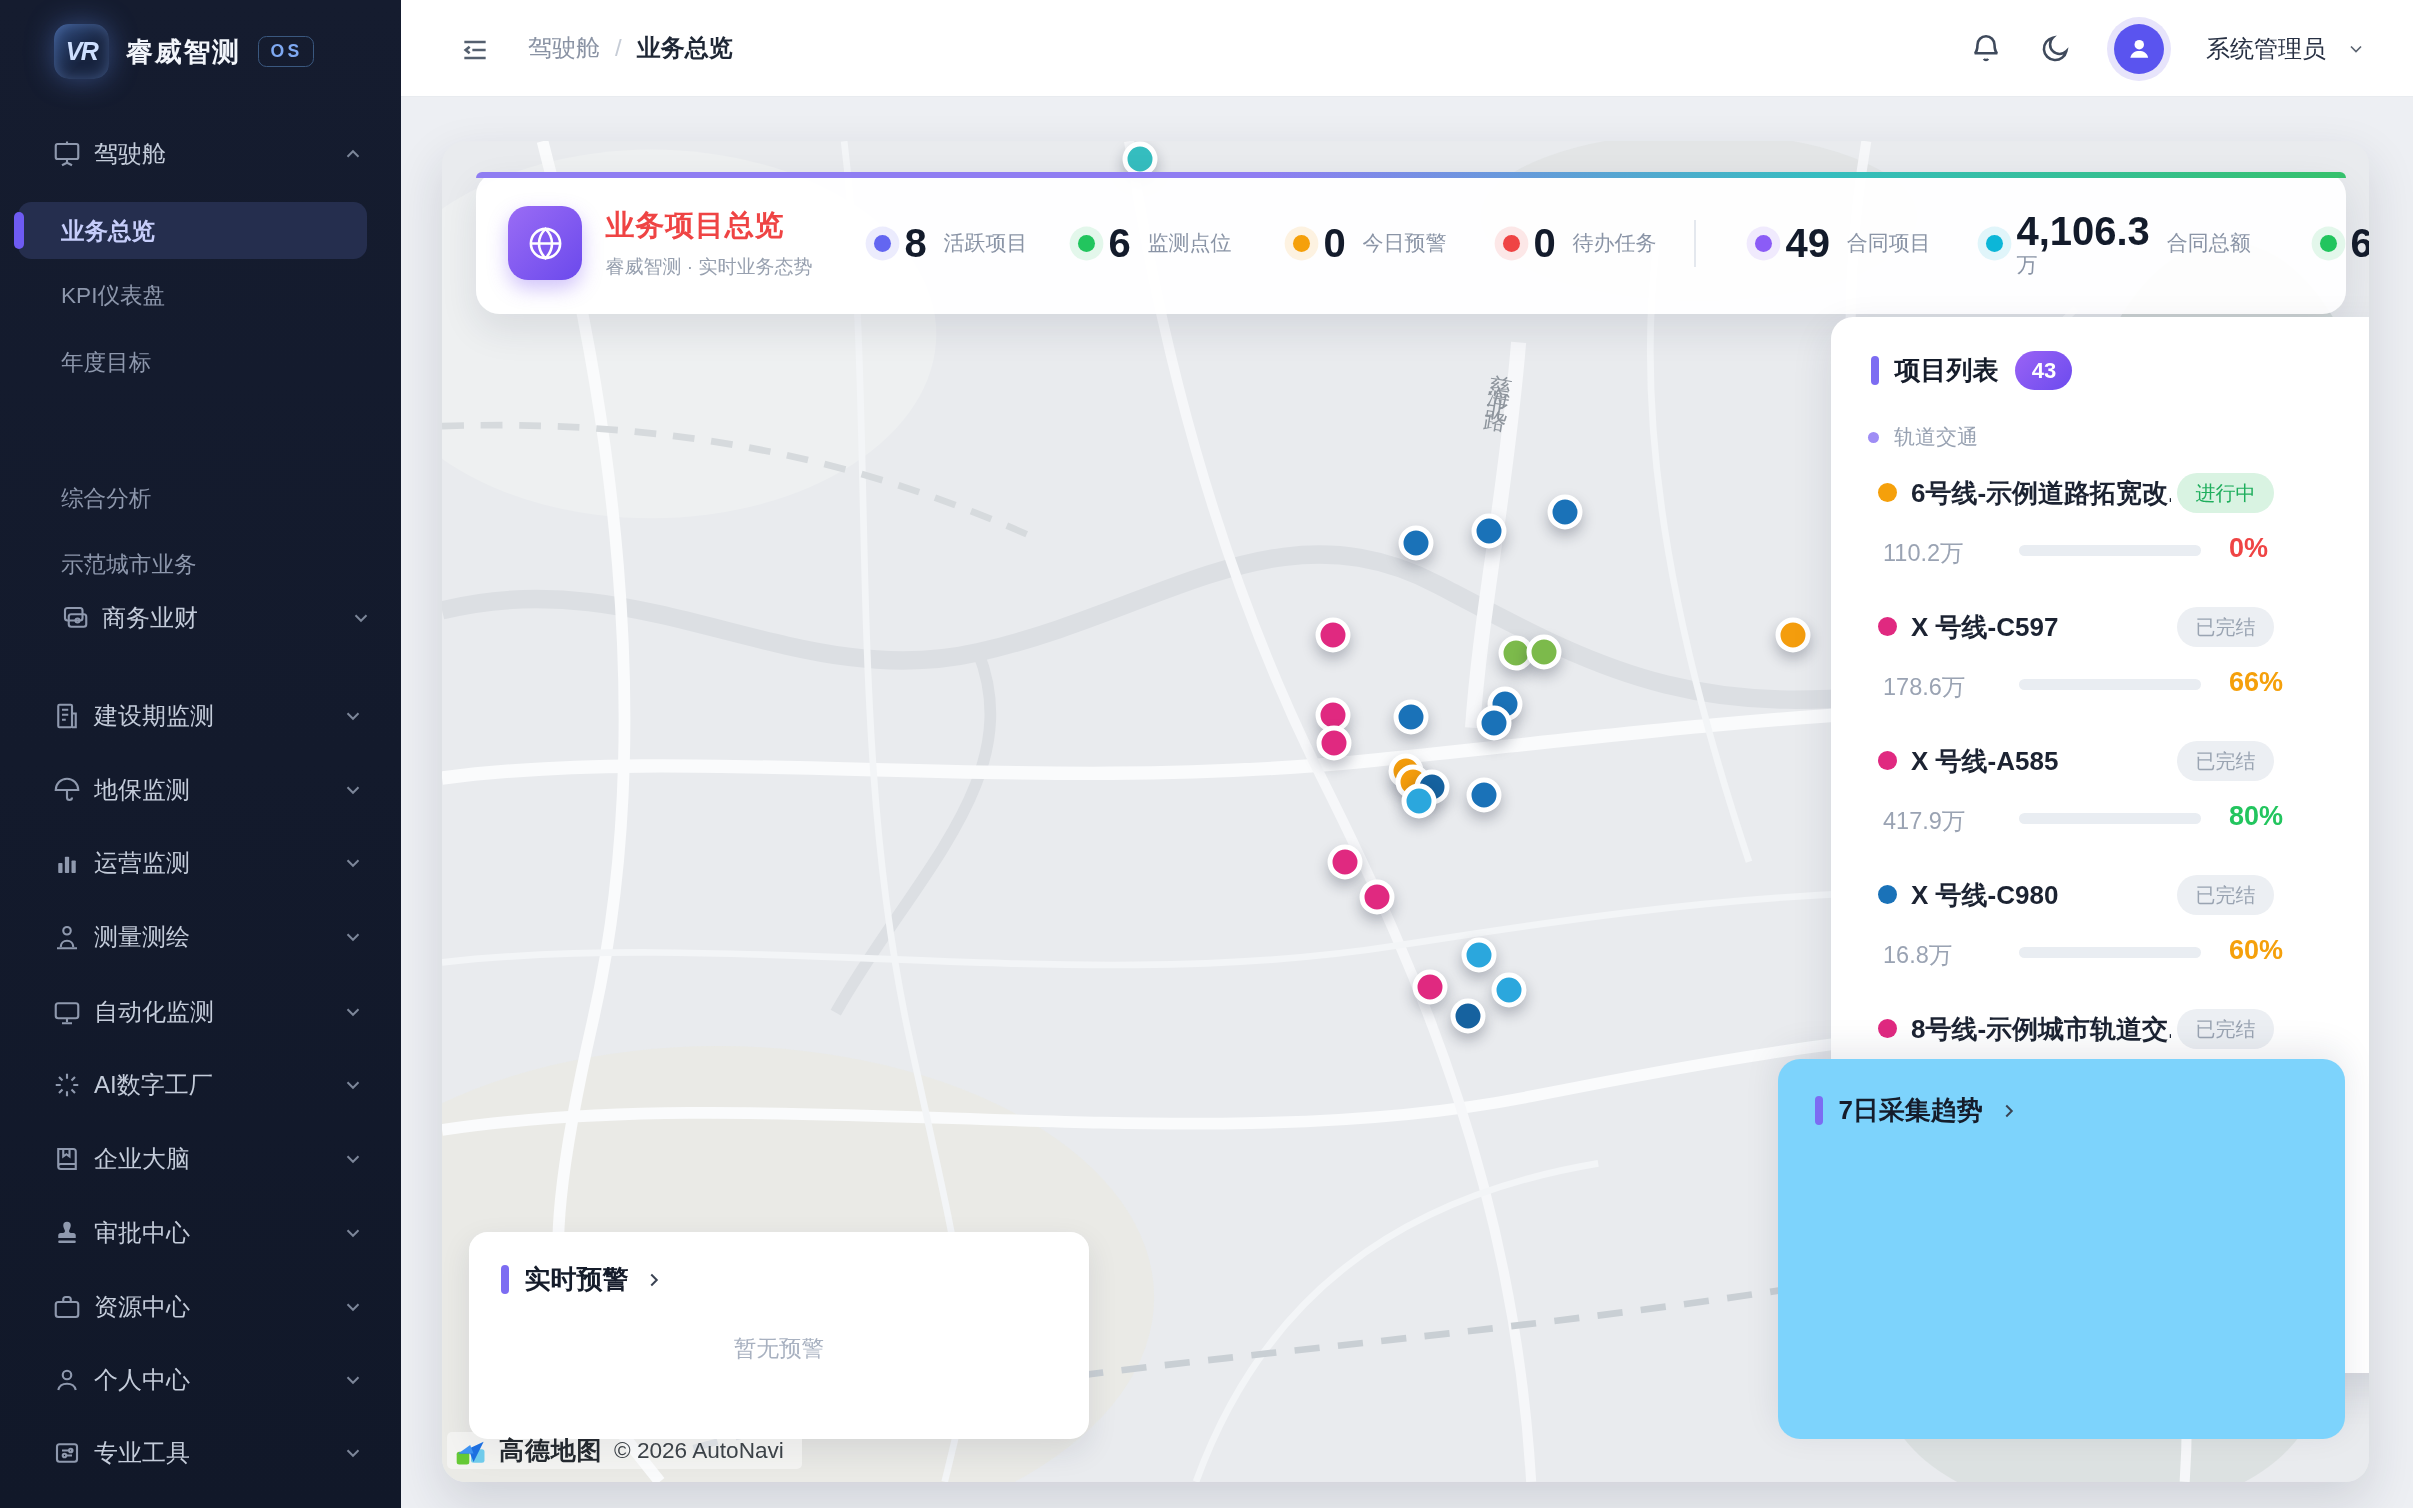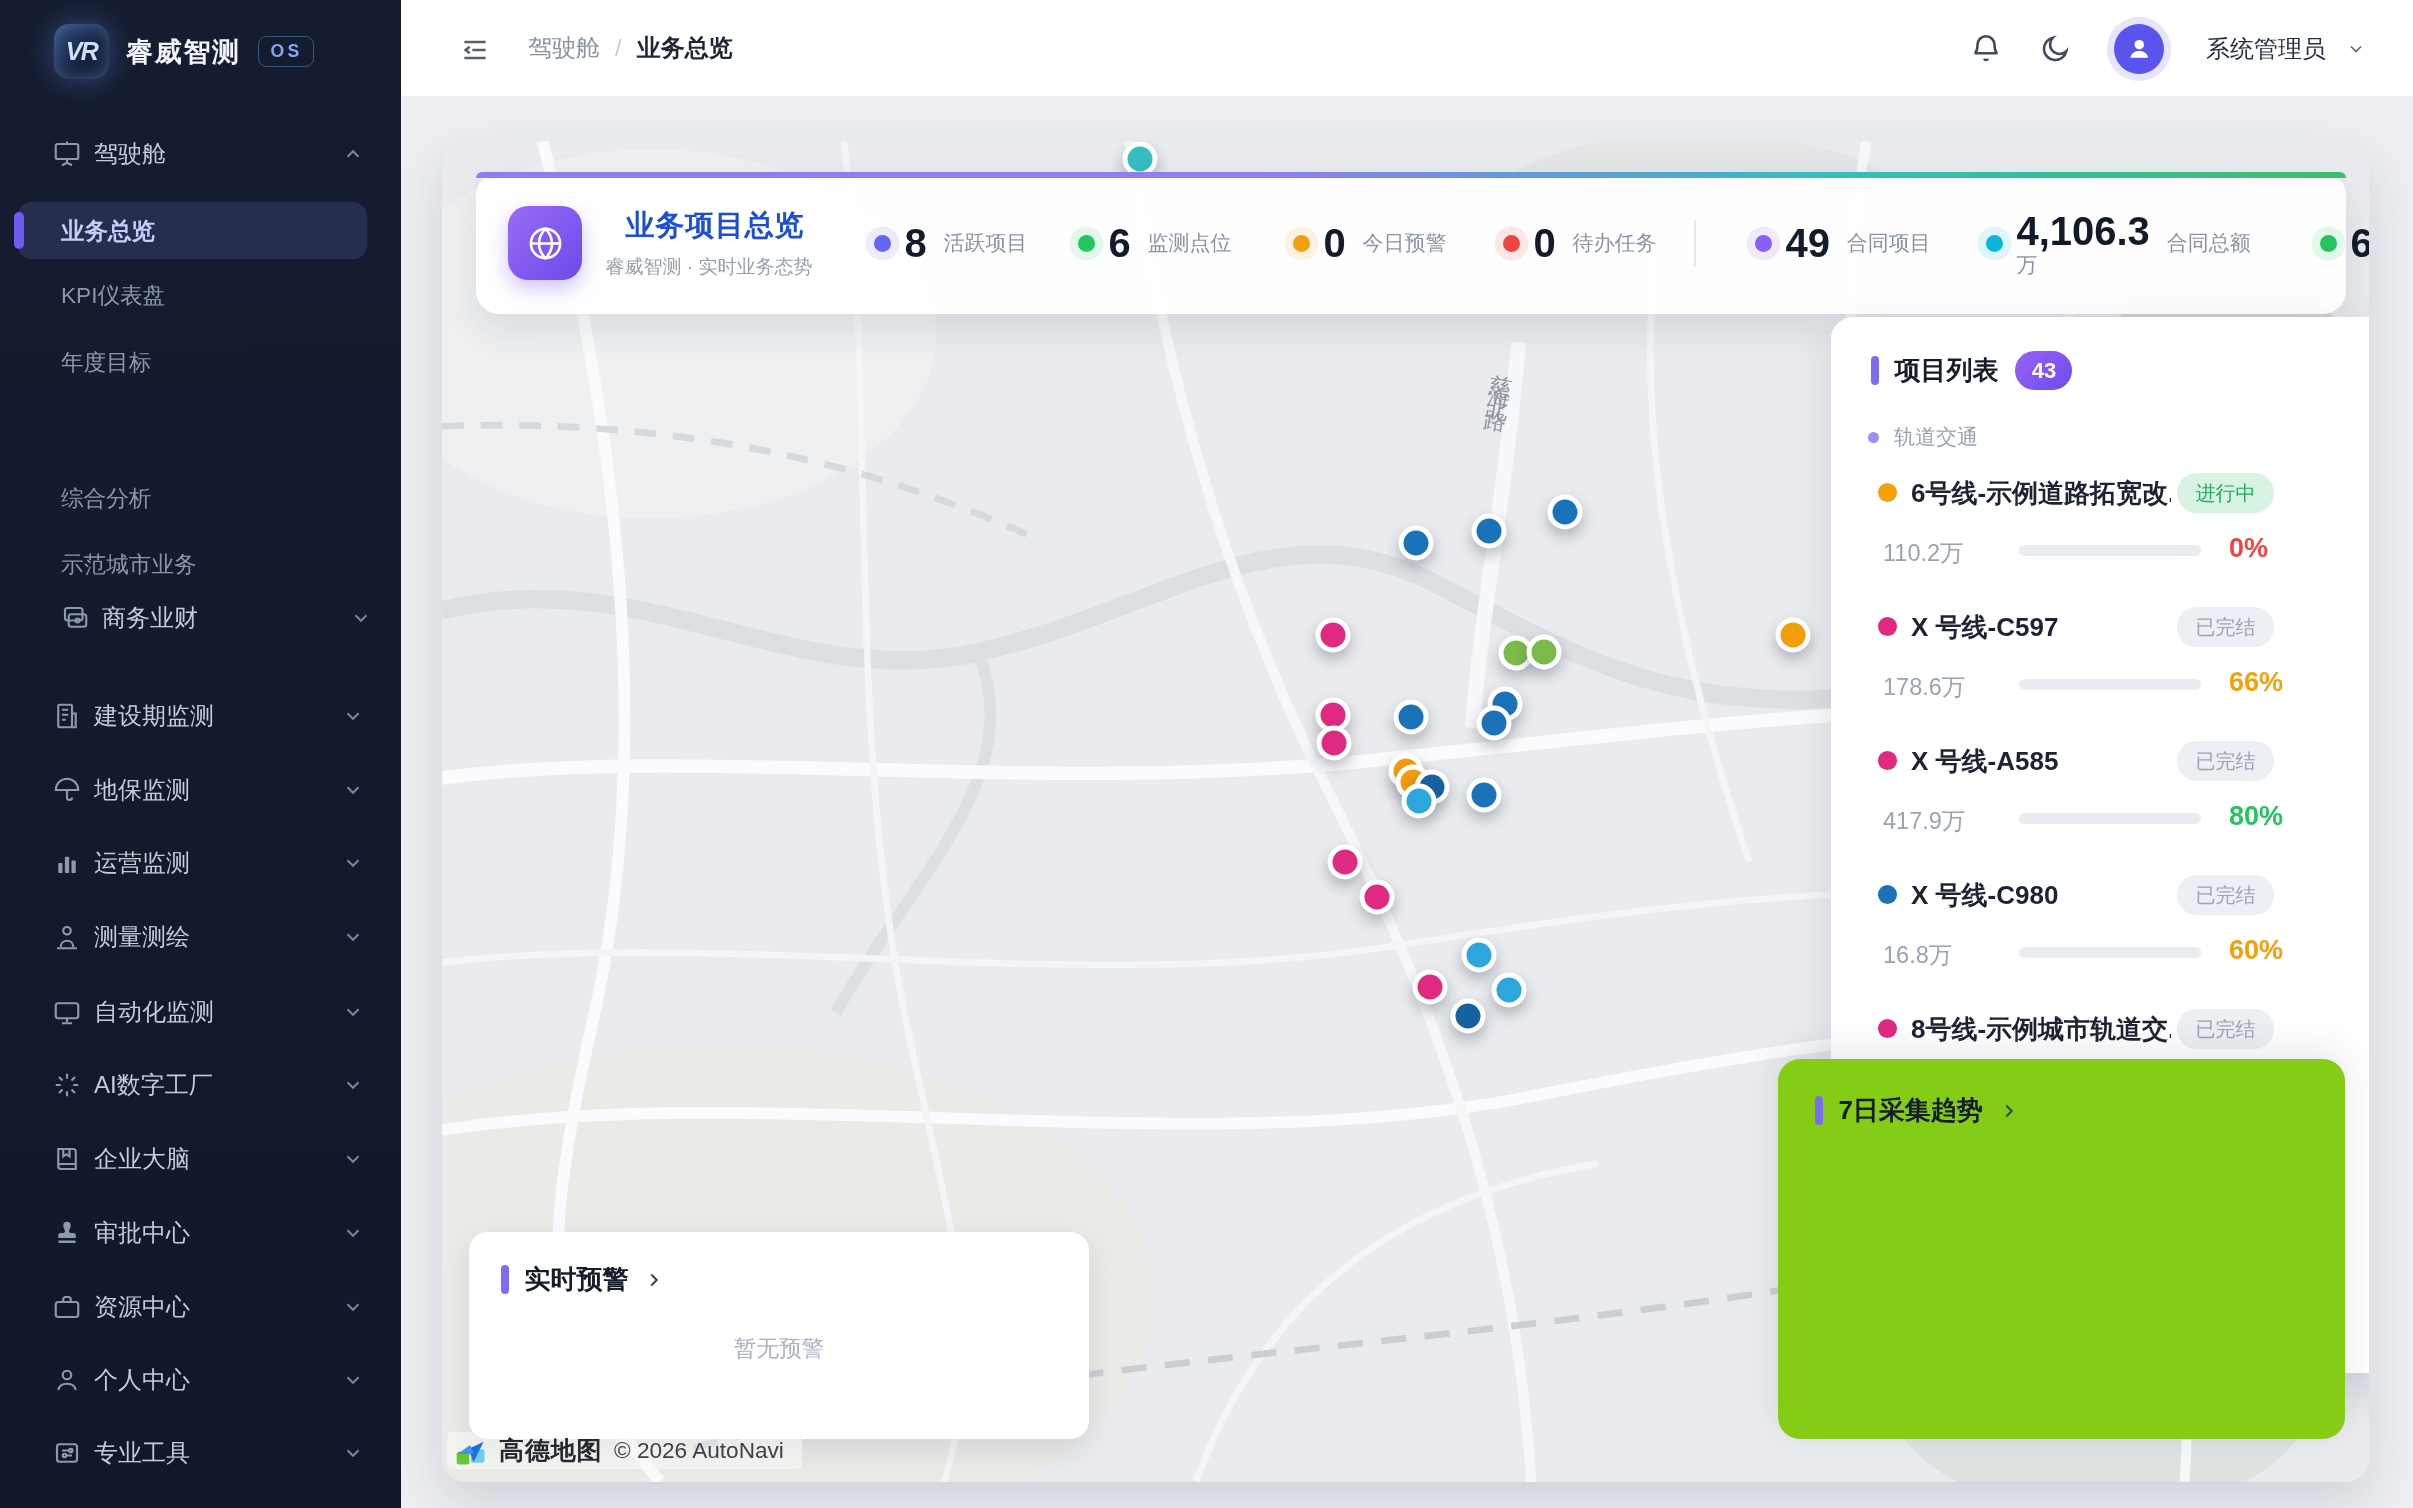--- a/index.html
+++ b/index.html
@@ -63,21 +63,21 @@
   
   #stats-card { position:absolute; left:34px; top:31px; width:1870px; height:142px;
     background:rgba(255,255,255,.95); border-radius:23.5px; z-index:6;
     box-shadow:0 15px 37px rgba(30,40,70,.10); }
   #stats-card::before { content:""; position:absolute; left:0; top:0; width:100%; height:5.9px;
     border-radius:23.5px 23.5px 0 0;
     background:linear-gradient(90deg,#8f7df2 0%,#8f7df2 42%,#35bdbf 72%,#36c16c 100%); }
   .ov-brand { position:absolute; left:32px; top:34px; display:flex; gap:23.5px; align-items:center; }
   .ov-tile { width:74px; height:74px; border-radius:20px; background:linear-gradient(135deg,#9a6cf5,#6b49ec);
     box-shadow:0 8.4px 20px rgba(120,80,240,.35); display:flex; align-items:center; justify-content:center; color:#fff; }
-  .ov-title { font-size:29px; font-weight:bold; color:#1d4ed8; letter-spacing:0.8px;margin-left:20px; }
+  .ov-title { font-size:29px; font-weight:bold; color:#ef4444; letter-spacing:0.8px; }
   .ov-sub { font-size:19px; color:#97a0af; margin-top:8.4px; }
   .stat { position:absolute; top:0; height:142px; display:flex; align-items:center; gap:13.4px; white-space:nowrap; }
   .stat-dot { width:17px; height:17px; border-radius:50%; flex:0 0 auto; }
   .stat-num { font-size:40px; font-weight:bold; color:#131b2b; }
   .stat-lbl { font-size:21px; color:#8a94a6; margin-left:3.4px; }
   .stat-stack { display:flex; flex-direction:column; line-height:1.05; }
   .stat-unit { font-size:21px; color:#8a94a6; margin-top:1.7px; }
   .stat-div { position:absolute; top:48px; width:1.7px; height:47px; background:#e4e8ee; }
 
   
@@ -102,21 +102,21 @@
     white-space:nowrap; overflow:hidden; }
   .pi-badge { position:absolute; right:67px; top:0; height:40px; border-radius:837px; padding:0 18.4px;
     font-size:20px; display:flex; align-items:center; }
   .pi-val { position:absolute; left:52px; top:64px; font-size:23.5px; color:#9aa3b3; }
   .pi-track { position:absolute; left:188px; top:72px; width:182px; height:11px; border-radius:5.9px; background:#e9edf2; overflow:hidden; }
   .pi-fill { height:11px; border-radius:5.9px; }
   .pi-pct { position:absolute; left:398px; top:60px; font-size:27px; font-weight:bold; }
   .sliver { position:absolute; border-radius:5px; }
 
   #trend-panel { position:absolute; left:1336px; top:918px; width:567px; height:380px;
-    background:#84cc16; border-radius:22px; z-index:9; box-shadow:0 -8.4px 34px rgba(30,40,70,.10); }
+    background:#7dd3fc; border-radius:22px; z-index:9; box-shadow:0 -8.4px 34px rgba(30,40,70,.10); }
   #trend-panel .panel-title-row { position:absolute; left:37px; top:34px; }
 
   #alert-panel { position:absolute; left:27px; top:1091px; width:620px; height:207px;
     background:#ffffff; border-radius:18.4px; z-index:8; box-shadow:0 11.7px 30px rgba(30,40,70,.10); }
   #alert-panel .panel-title-row { position:absolute; left:32px; top:30px; }
   .alert-empty { position:absolute; left:0; top:101px; width:100%; text-align:center; font-size:22.6px; color:#a8b1c0; }
 
   svg { display:block; }
 </style>
 </head>

